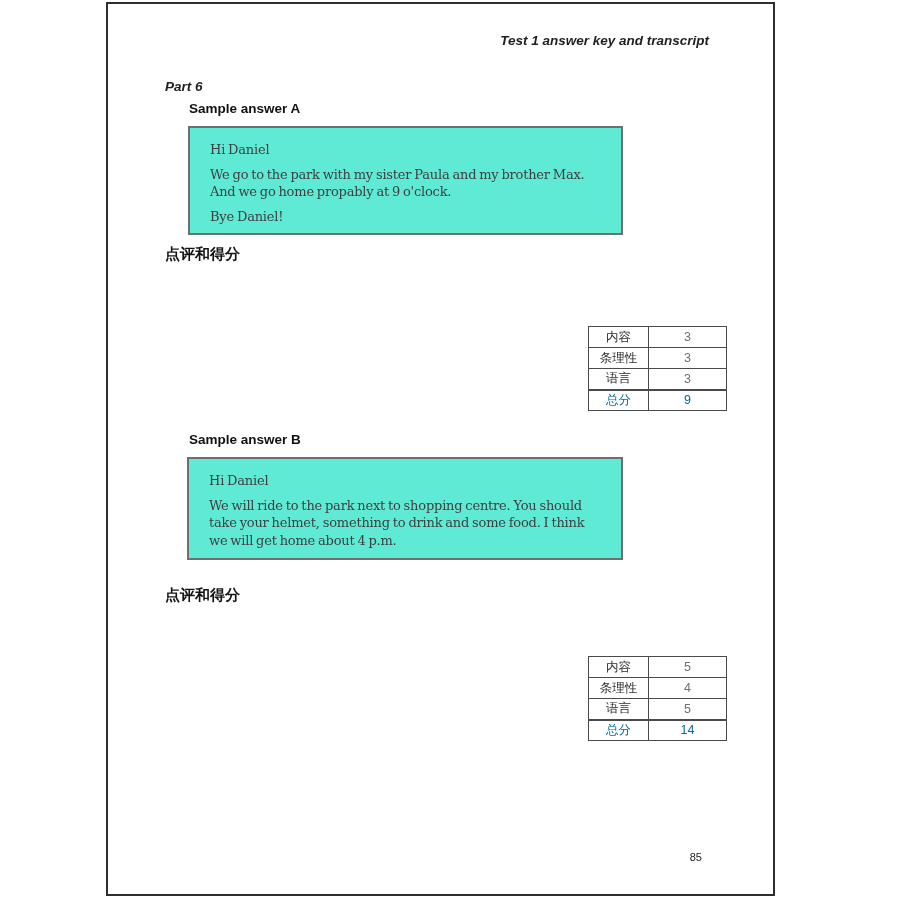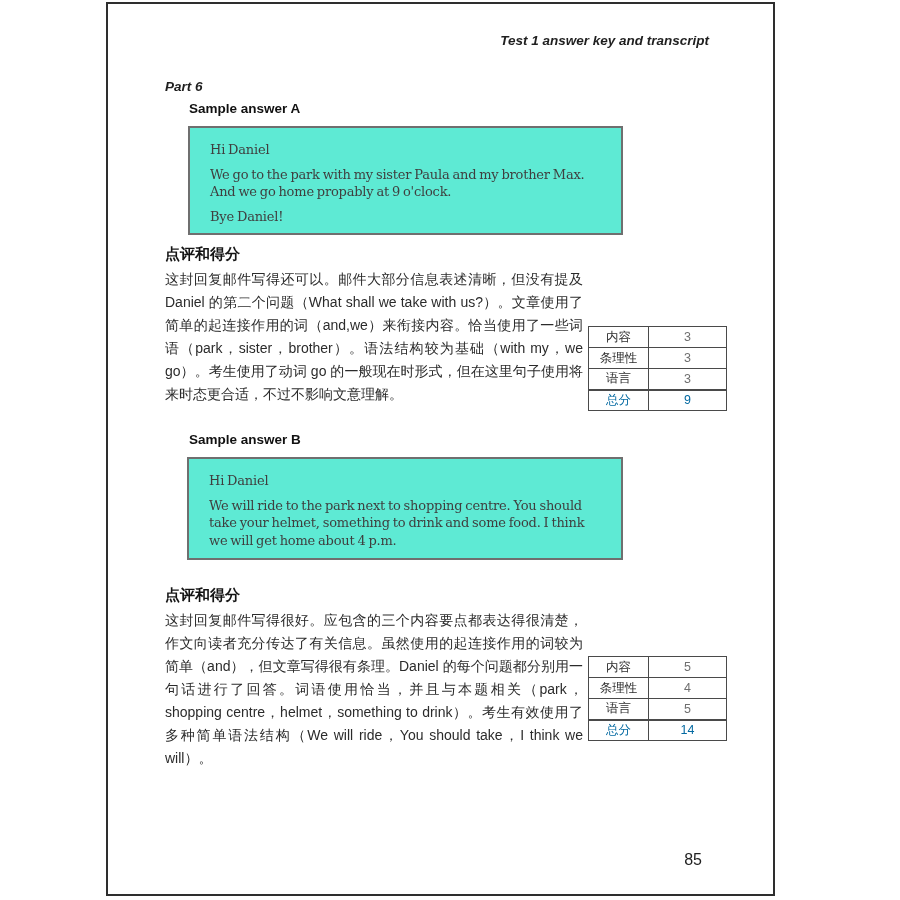--- a/index.html
+++ b/index.html
@@ -102,21 +102,21 @@
   .score-table .lbl { width: 60px; color: #2e2e2e; }
   .score-table .val { width: 78px; color: #6f6f6f; }
   .score-table tr.total td {
     border-top: 2px solid #4a4a4a;
     font-weight: normal;
     color: #0369a1;
   }
   .page-number {
     position: absolute;
     right: 71px; top: 847px;
-    font-size: 16px;
+    font-size: 11px;
     color: #222;
   }
 </style>
 </head>
 <body>
 
 <div class="page">
 
   <div class="header-title">Test 1 answer key and transcript</div>
 
@@ -124,21 +124,20 @@
 
   <div class="sample-heading sample-a-heading">Sample answer A</div>
 
   <div class="letter-box letter-box-a">
     <p>Hi Daniel</p>
     <p>We go to the park with my sister Paula and my brother Max. And we go home propably at 9 o'clock.</p>
     <p>Bye Daniel!</p>
   </div>
 
   <div class="comment-heading comment-a-heading">点评和得分</div>
-  <div class="comment-text comment-a-text">这封回复邮件写得还可以。邮件大部分信息表述清晰，但没有提及 Daniel 的第二个问题（What shall we take with us?）。文章使用了简单的起连接作用的词（and,we）来衔接内容。恰当使用了一些词语（park，sister，brother）。语法结构较为基础（with my，we go）。考生使用了动词 go 的一般现在时形式，但在这里句子使用将来时态更合适，不过不影响文意理解。</div>
 
   <table class="score-table score-table-a">
     <tbody>
         <tr>
       <td class="lbl">内容</td>
       <td class="val">3</td>
     </tr>
     <tr>
       <td class="lbl">条理性</td>
       <td class="val">3</td>
@@ -155,21 +154,20 @@
     </table>
 
   <div class="sample-heading sample-b-heading">Sample answer B</div>
 
   <div class="letter-box letter-box-b">
     <p>Hi Daniel</p>
     <p>We will ride to the park next to shopping centre. You should take your helmet, something to drink and some food. I think we will get home about 4 p.m.</p>
   </div>
 
   <div class="comment-heading comment-b-heading">点评和得分</div>
-  <div class="comment-text comment-b-text">这封回复邮件写得很好。应包含的三个内容要点都表达得很清楚，作文向读者充分传达了有关信息。虽然使用的起连接作用的词较为简单（and），但文章写得很有条理。Daniel 的每个问题都分别用一句话进行了回答。词语使用恰当，并且与本题相关（park，shopping centre，helmet，something to drink）。考生有效使用了多种简单语法结构（We will ride，You should take，I think we will）。</div>
 
   <table class="score-table score-table-b">
     <tbody>
         <tr>
       <td class="lbl">内容</td>
       <td class="val">5</td>
     </tr>
     <tr>
       <td class="lbl">条理性</td>
       <td class="val">4</td>

